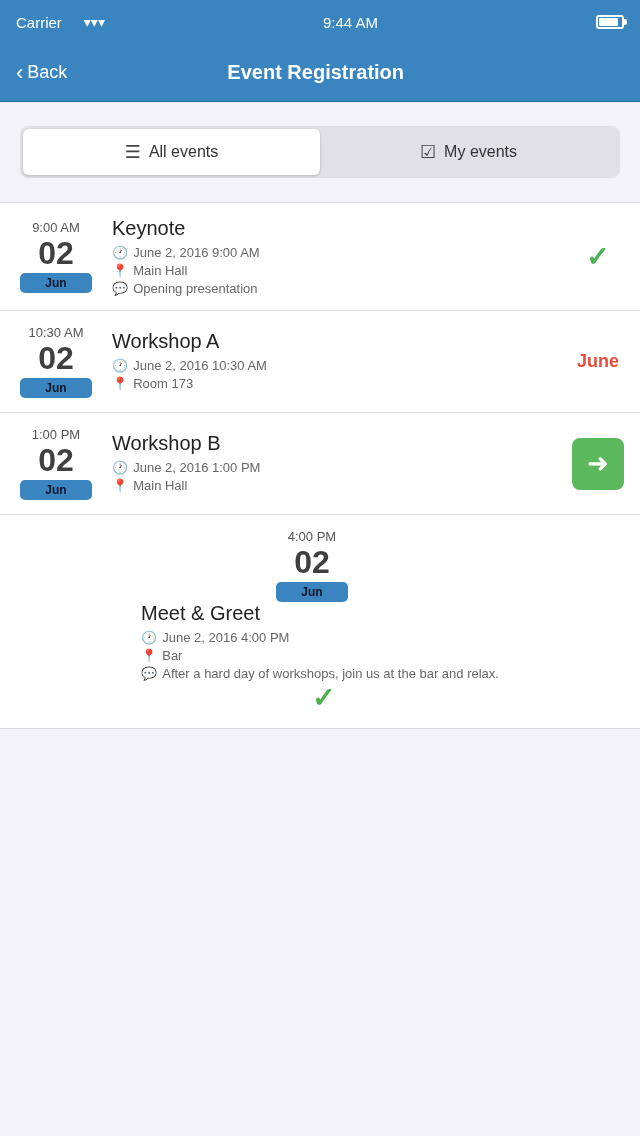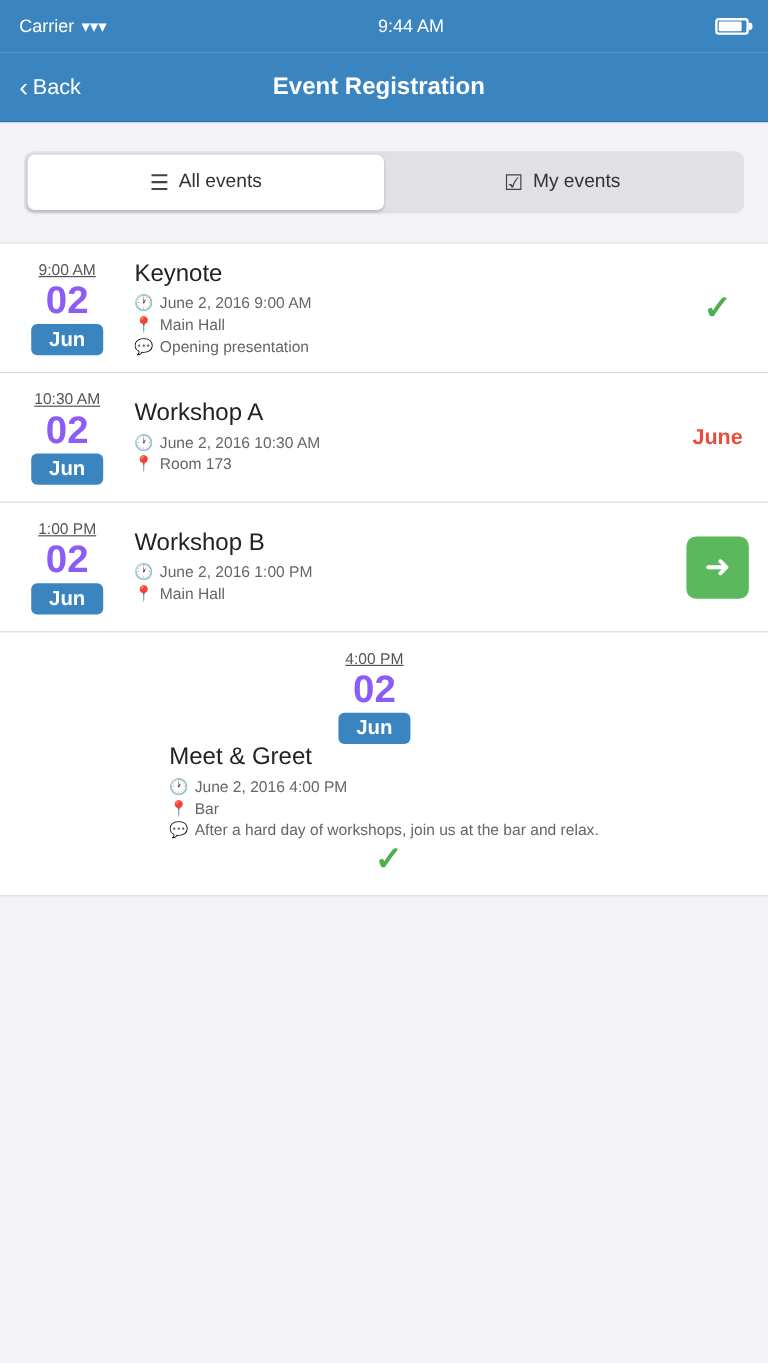--- a/index.html
+++ b/index.html
@@ -17,21 +17,21 @@
       background: #3a85c0;
       height: 44px;
       display: flex;
       align-items: center;
       justify-content: space-between;
       padding: 0 16px;
       color: white;
       font-size: 15px;
       font-weight: 500;
     }
-    .status-bar .carrier { display: flex; align-items: center; gap: 6px; }
+    .status-bar .carrier { display: flex; align-items: center; gap: 22px; }
     .wifi-icon { font-size: 14px; }
     .battery-icon {
       width: 28px; height: 14px;
       border: 2px solid white;
       border-radius: 3px;
       position: relative;
       display: inline-block;
     }
     .battery-icon::after {
       content: '';
@@ -131,36 +131,35 @@
       min-width: 80px;
       display: flex;
       flex-direction: column;
       align-items: center;
       margin-right: 16px;
     }
     .date-time {
       font-size: 13px;
       color: #555;
       margin-bottom: 2px;
-      text-decoration: underline;
     }
     .date-day {
       font-size: 32px;
       font-weight: 700;
-      color: #8b5cf6;
+      color: #404040;
       line-height: 1;
     }
     .date-month {
       background: #3a85c0;
-      color: #ffffff;
-      font-size: 17px;
+      color: #0f172a;
+      font-size: 12px;
       font-weight: 600;
       border-radius: 5px;
       padding: 3px 0;
-      width: 60px;
+      width: 72px;
       text-align: center;
       margin-top: 4px;
     }
 
     
     .event-details {
       flex: 1;
     }
     .event-title {
       font-size: 20px;

